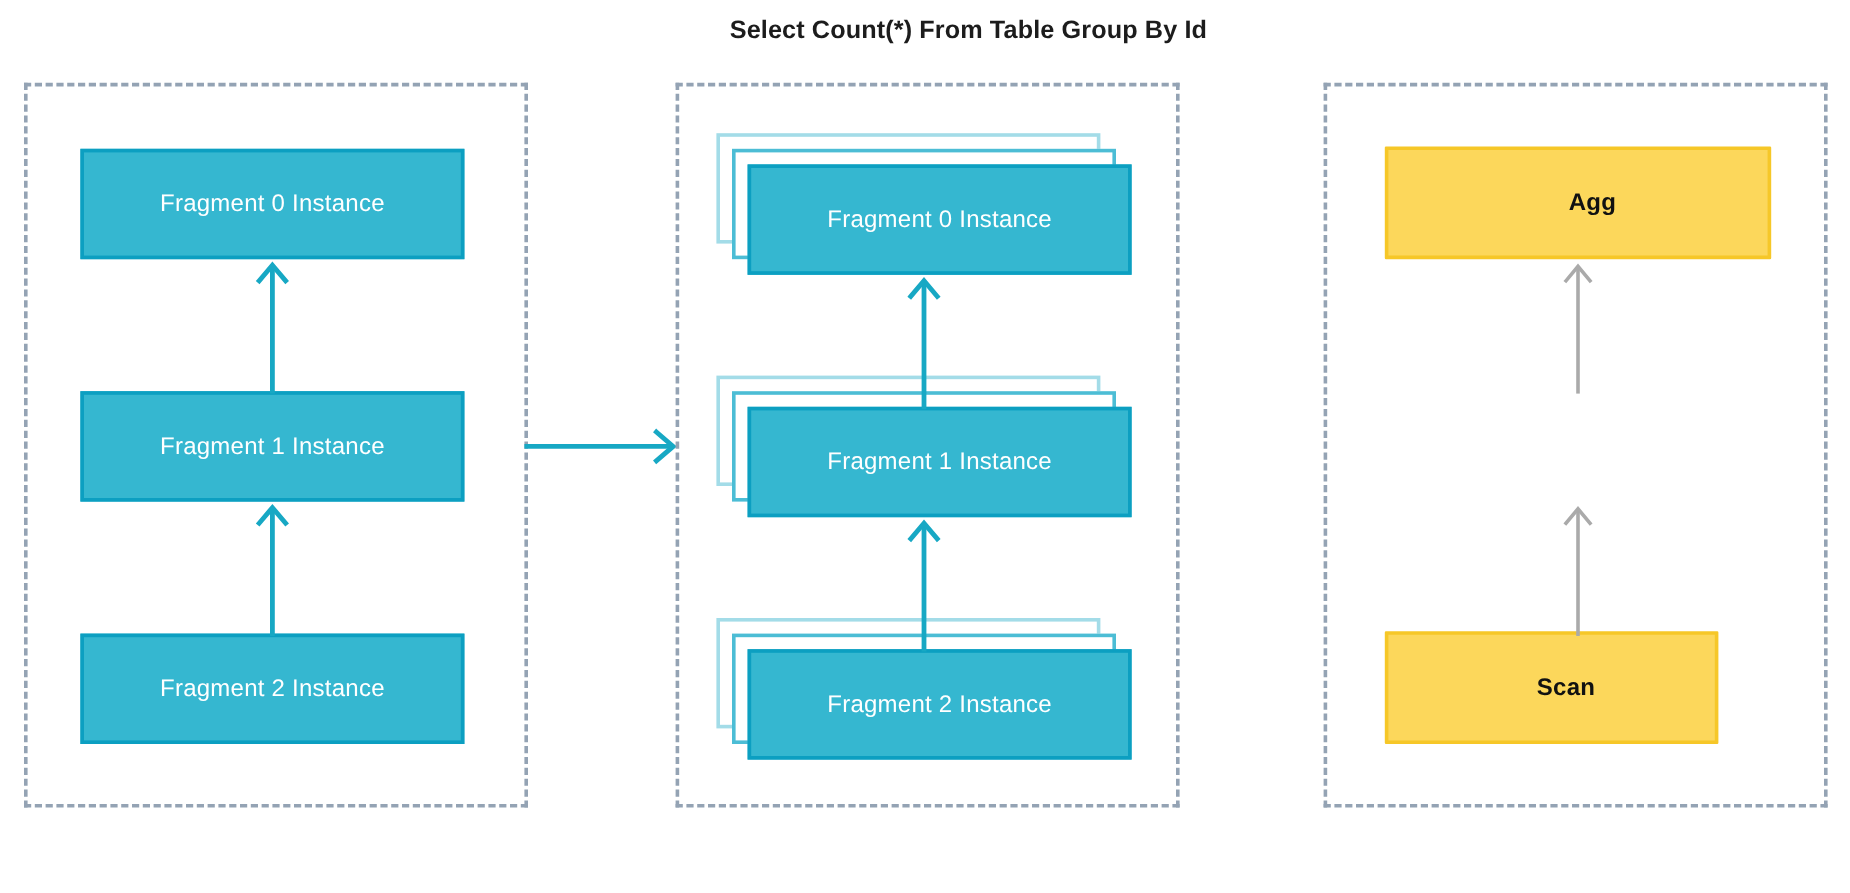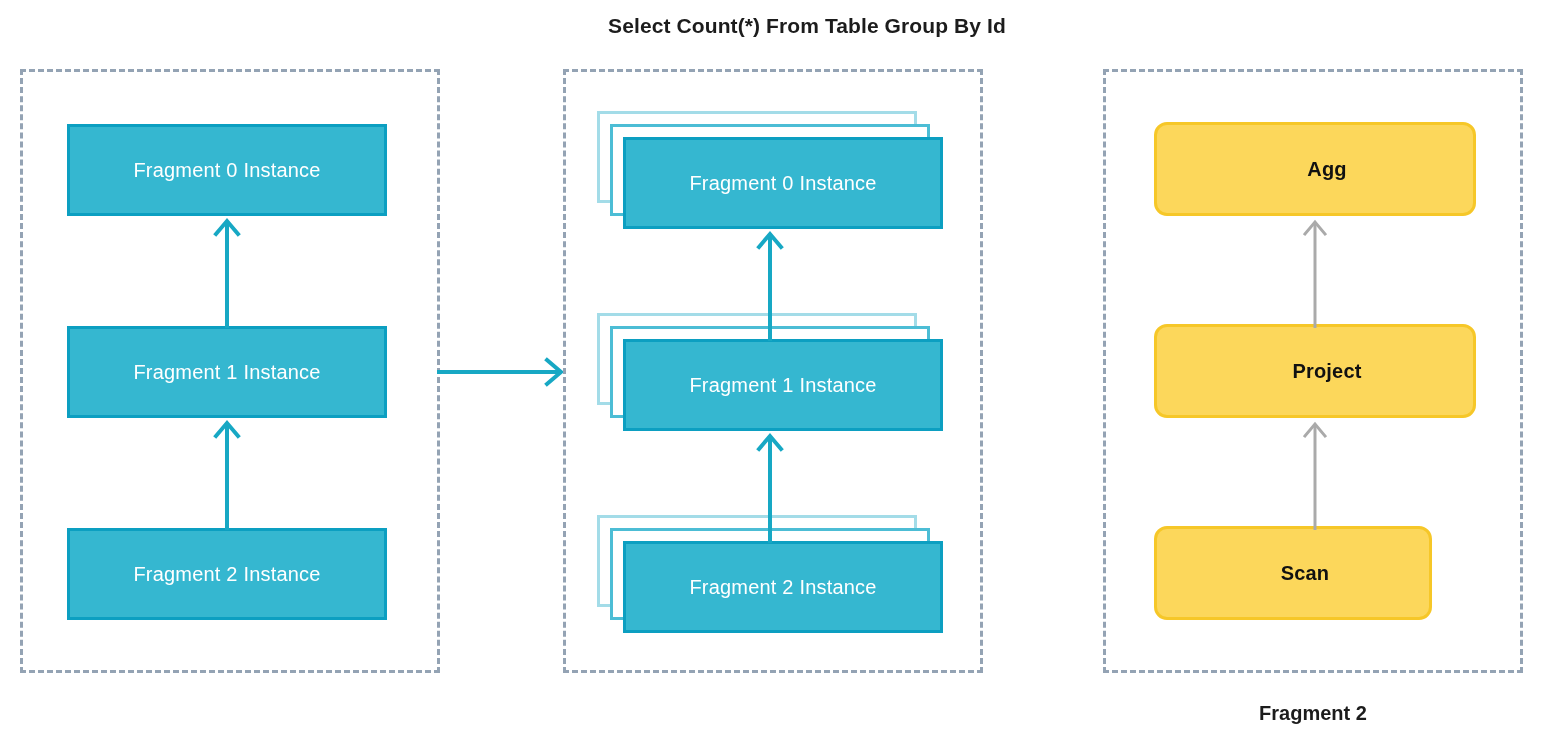--- a/index.html
+++ b/index.html
@@ -60,21 +60,21 @@
   .node-teal {
     background: #35b7d0;
     border: 3px solid #0c9fc1;
     color: #ffffff;
   }
 
   
   .node-yellow {
     background: #fcd75b;
     border: 3px solid #f6c728;
-    border-radius: 13px;
+    border-radius: 1px;
     color: #111111;
     font-weight: bold;
     padding-left: 24px;
   }
 
   
   #left-frag0 { left: 67px; top: 124px; width: 320px; height: 92px; }
   #left-frag1 { left: 67px; top: 326px; width: 320px; height: 92px; }
   #left-frag2 { left: 67px; top: 528px; width: 320px; height: 92px; }
 
@@ -213,29 +213,27 @@
 
   <svg class="arrow" id="arrow-mid-2" viewBox="0 0 42 112">
     <line x1="21" y1="112" x2="21" y2="6" stroke="#17a8c4" stroke-width="4"></line>
     <polyline points="10,18 21,5 32,18" fill="none" stroke="#17a8c4" stroke-width="4" stroke-linecap="square"></polyline>
   </svg>
 
   <div class="panel" id="panel-right"></div>
 
   <div class="node node-yellow" id="right-agg">Agg</div>
 
-  <div class="node node-yellow" id="right-project">Project</div>
 
   <div class="node node-yellow" id="right-scan">Scan</div>
 
   <svg class="arrow" id="arrow-right-1" viewBox="0 0 42 112">
     <line x1="21" y1="112" x2="21" y2="6" stroke="#aaaaaa" stroke-width="3"></line>
     <polyline points="11,18 21,6 31,18" fill="none" stroke="#aaaaaa" stroke-width="3" stroke-linecap="square"></polyline>
   </svg>
 
   <svg class="arrow" id="arrow-right-2" viewBox="0 0 42 112">
     <line x1="21" y1="112" x2="21" y2="6" stroke="#aaaaaa" stroke-width="3"></line>
     <polyline points="11,18 21,6 31,18" fill="none" stroke="#aaaaaa" stroke-width="3" stroke-linecap="square"></polyline>
   </svg>
 
-  <div class="caption">Fragment 2</div>
 
 </div>
 
 </body></html>

